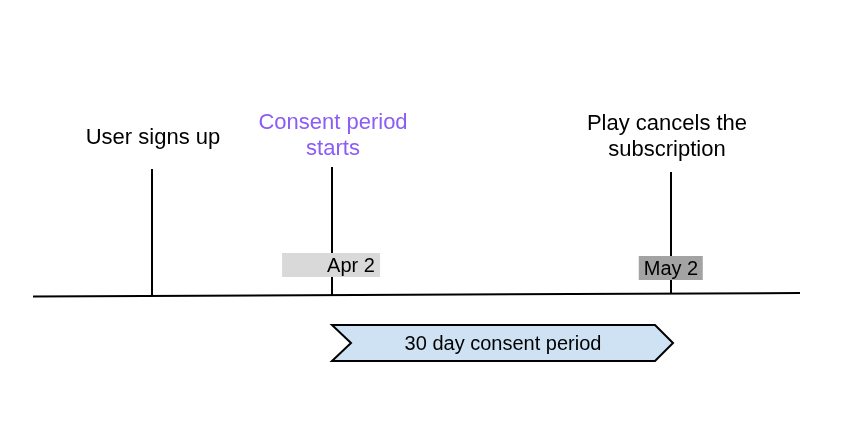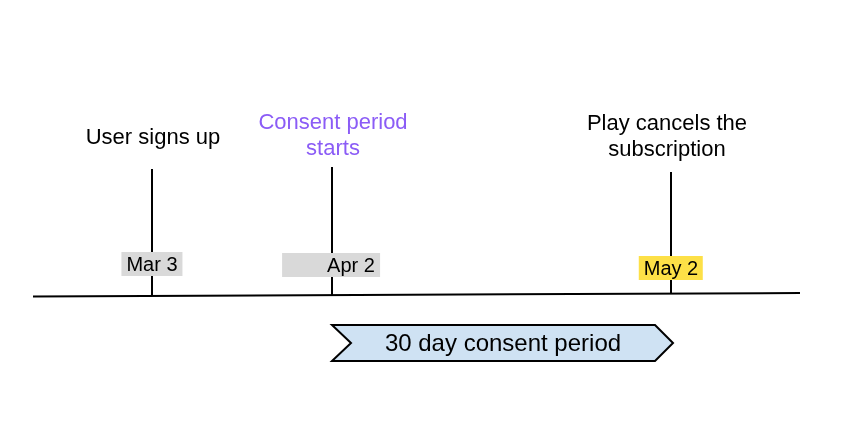--- a/index.html
+++ b/index.html
@@ -67,21 +67,21 @@
   
   .banner-label {
     position: absolute;
     left: 351px;
     top: 315px;
     width: 304px;
     height: 36px;
     display: flex;
     align-items: center;
     justify-content: center;
-    font-size: 24px;
+    font-size: 20px;
     color: #000000;
     white-space: nowrap;
   }
 </style>
 </head>
 <body>
 
 <div class="canvas">
 
   <div class="event-label e0" style="color: rgb(0, 0, 0);">User signs up</div>
@@ -90,19 +90,18 @@
 
   <div class="tick t0" style="background-color: rgb(0, 0, 0);"></div>
   <div class="tick t1" style="background-color: rgb(0, 0, 0);"></div>
   <div class="tick t2" style="background-color: rgb(0, 0, 0);"></div>
 
   <svg class="shape-layer" viewBox="0 0 852 426" xmlns="http://www.w3.org/2000/svg" aria-hidden="true">
     <line x1="33" y1="286.5" x2="800" y2="283" stroke="#000000" stroke-width="2"></line>
     <polygon points="332,315 655,315 673,333 655,351 332,351 351,333" fill="#cfe2f3" stroke="#000000" stroke-width="2" stroke-linejoin="miter"></polygon>
   </svg>
 
-  <div class="date-badge d0" style="background-color: rgb(217, 217, 217);">Mar 3</div>
   <div class="date-badge d1" style="background-color: rgb(217, 217, 217);">Apr 2</div>
-  <div class="date-badge d2" style="background-color: #fde047;">May 2</div>
+  <div class="date-badge d2" style="background-color: #a3a3a3;">May 2</div>
 
   <div class="banner-label" style="color: rgb(0, 0, 0);">30 day consent period</div>
 
 </div>
 
 </body></html>

